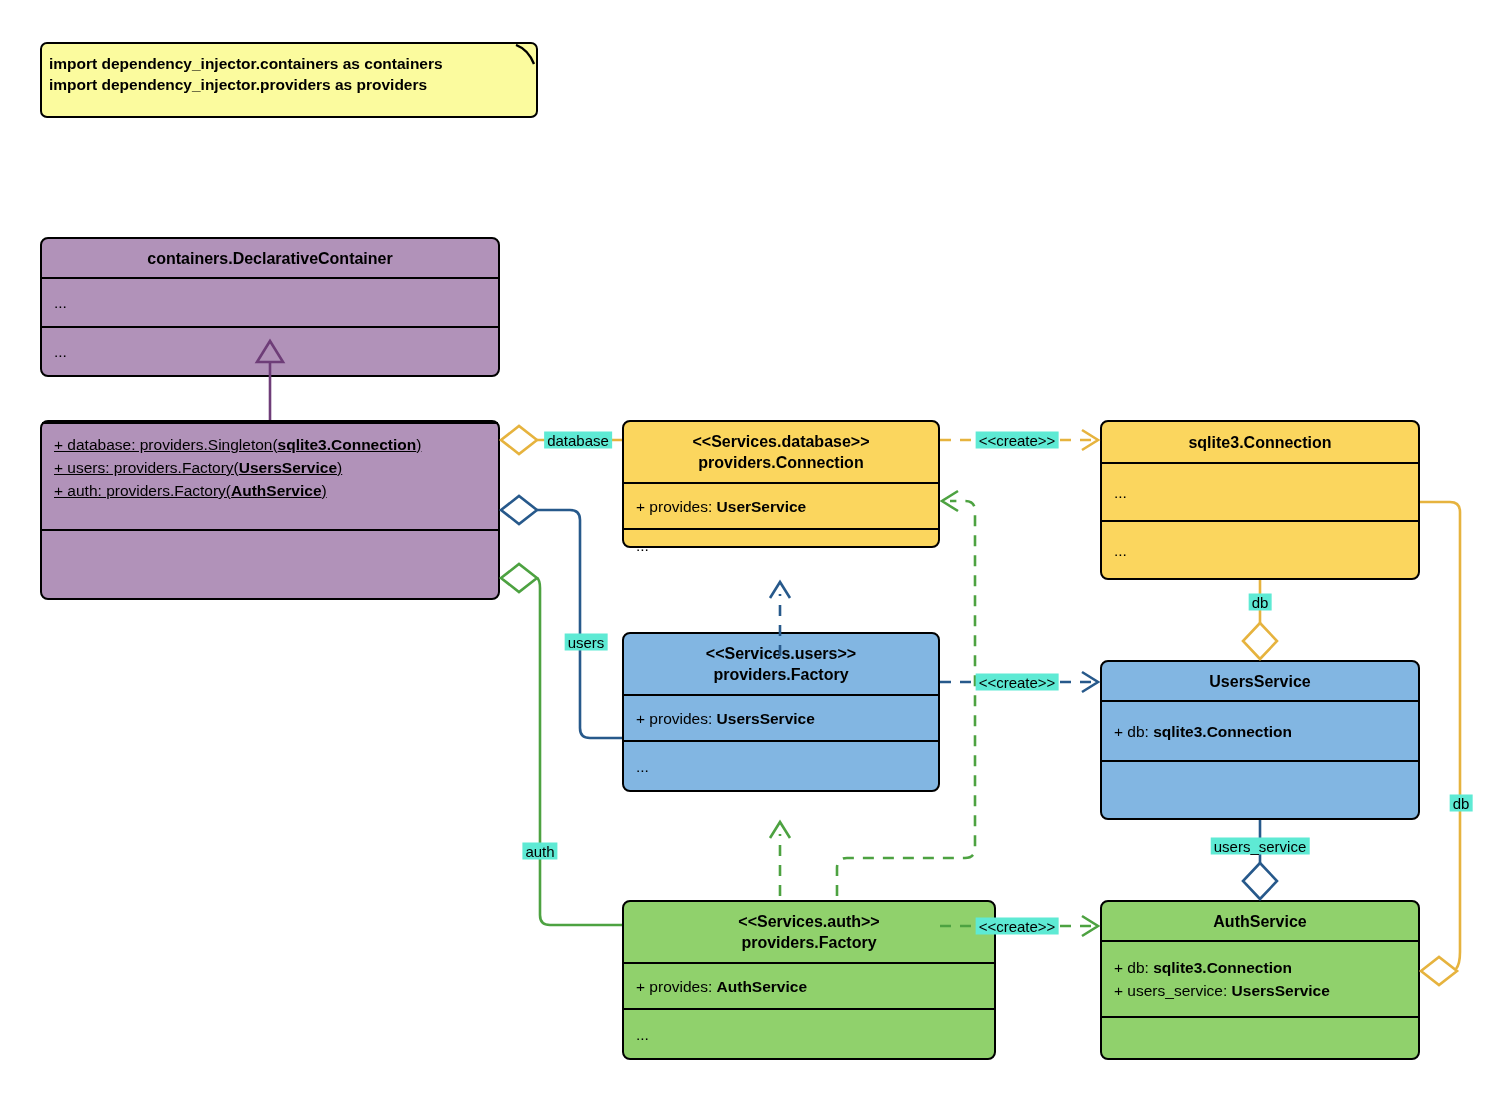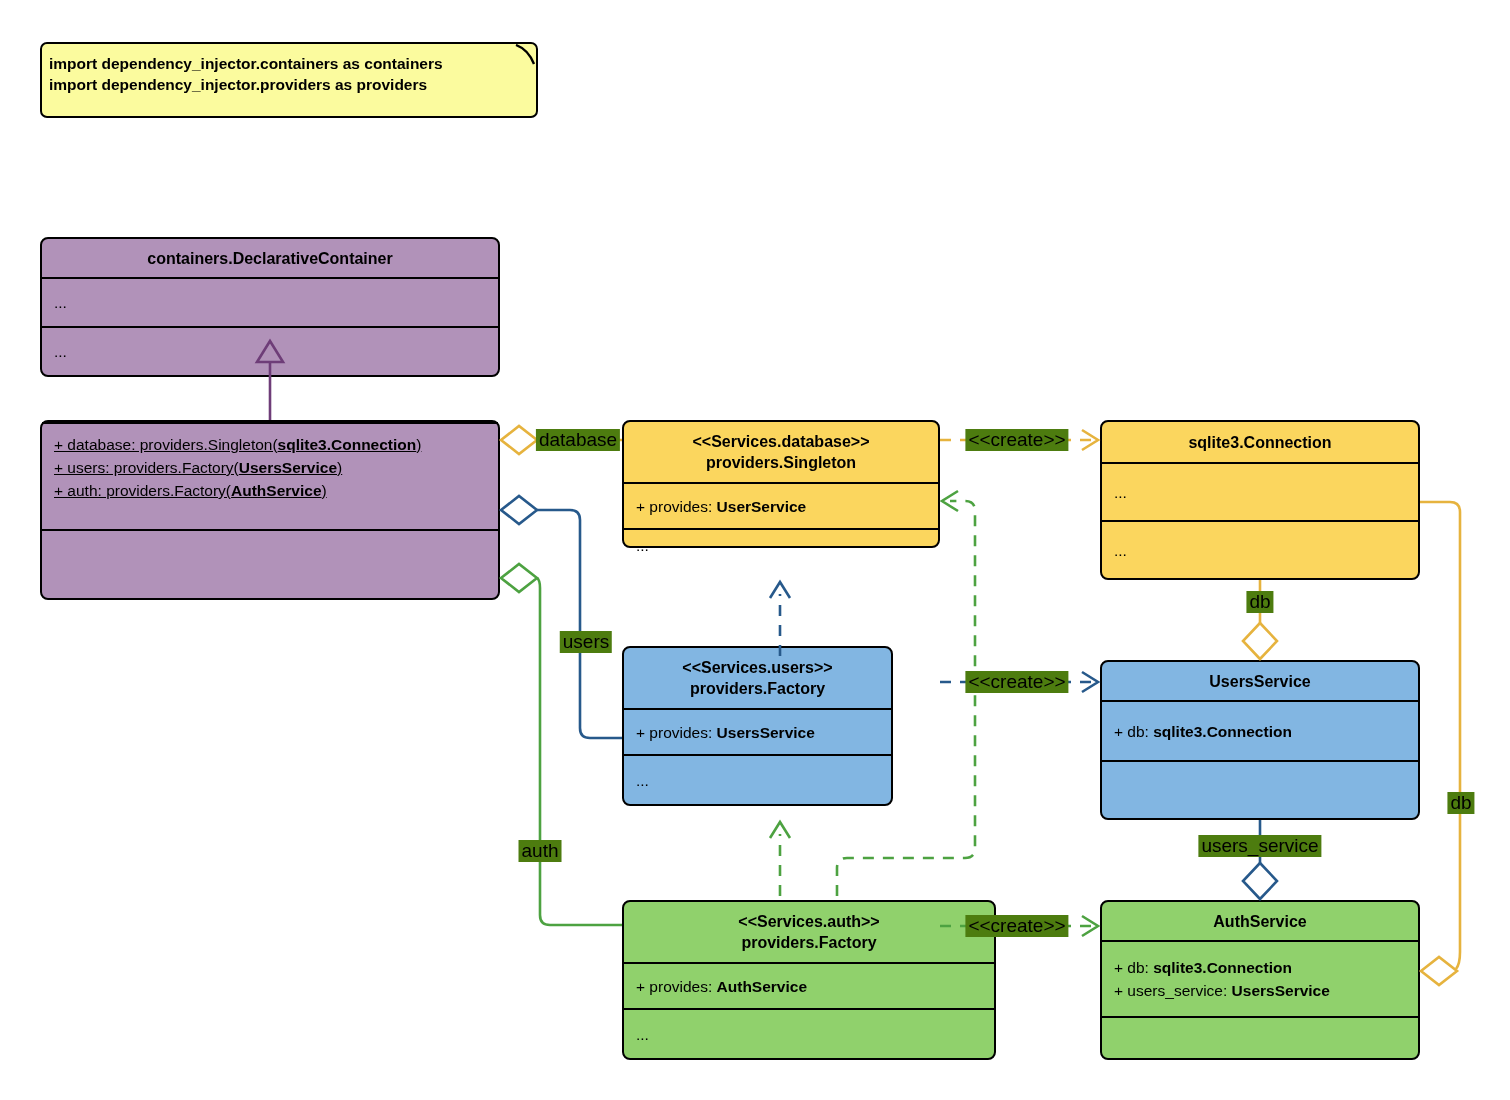--- a/index.html
+++ b/index.html
@@ -39,22 +39,22 @@
   #wires path,#wires polygon,#wires polyline{fill:none;stroke-width:2.6;stroke-linecap:butt;}
   .ln-y{stroke:var(--yellow-line);}
   .ln-b{stroke:var(--blue-line);}
   .ln-g{stroke:var(--green-line);}
   .ln-p{stroke:var(--purple-line);}
   .dash{stroke-dasharray:11 9;}
   .diamond{fill:#ffffff;stroke-width:2.6;}
   .tri{fill:#ffffff;stroke:var(--purple-line);stroke-width:2.6;}
   
   .elabel{
-    position:absolute;transform:translate(-50%,-50%);background:#4d7c0f;
-    padding:0 3px;font-size:19px;white-space:nowrap;z-index:3;text-align:right;
+    position:absolute;transform:translate(-50%,-50%);background:#5eead4;
+    padding:0 3px;font-size:15px;white-space:nowrap;z-index:3;text-align:right;
   }
 </style>
 </head>
 <body>
 
 <div id="canvas">
 
   <div class="note">
     <div>import dependency_injector.containers as containers</div>
     <div>import dependency_injector.providers as providers</div>
@@ -78,41 +78,41 @@
       <span class="attr u"><span>+ database: providers.Singleton(</span><b>sqlite3.Connection</b><span>)</span></span>
       <span class="attr u"><span>+ users: providers.Factory(</span><b>UsersService</b><span>)</span></span>
       <span class="attr u"><span>+ auth: providers.Factory(</span><b>AuthService</b><span>)</span></span>
     </div>
     <div class="row"></div>
   </div>
 
   <div class="box yellow" style="left:622px;top:420px;width:318px;height:128px;">
     <div class="hdr" style="flex:0 0 60px;">
       <span>&lt;&lt;Services.database&gt;&gt;</span>
-      <span>providers.Singleton</span>
+      <span>providers.Connection</span>
     </div>
     <div class="row" style="flex:0 0 46px;box-sizing:border-box;">
       <span class="attr"><span>+ provides: </span><b>UserService</b></span>
     </div>
     <div class="row">
       <span class="attr">...</span>
     </div>
   </div>
 
   <div class="box yellow" style="left:1100px;top:420px;width:320px;height:160px;">
     <div class="hdr" style="flex:0 0 40px;">sqlite3.Connection</div>
     <div class="row">
       <span class="attr">...</span>
     </div>
     <div class="row">
       <span class="attr">...</span>
     </div>
   </div>
 
-  <div class="box blue" style="left:622px;top:646px;width:271px;height:160px;">
+  <div class="box blue" style="left:622px;top:632px;width:318px;height:160px;">
     <div class="hdr" style="flex:0 0 60px;">
       <span>&lt;&lt;Services.users&gt;&gt;</span>
       <span>providers.Factory</span>
     </div>
     <div class="row" style="flex:0 0 46px;box-sizing:border-box;">
       <span class="attr"><span>+ provides: </span><b>UsersService</b></span>
     </div>
     <div class="row">
       <span class="attr">...</span>
     </div>

